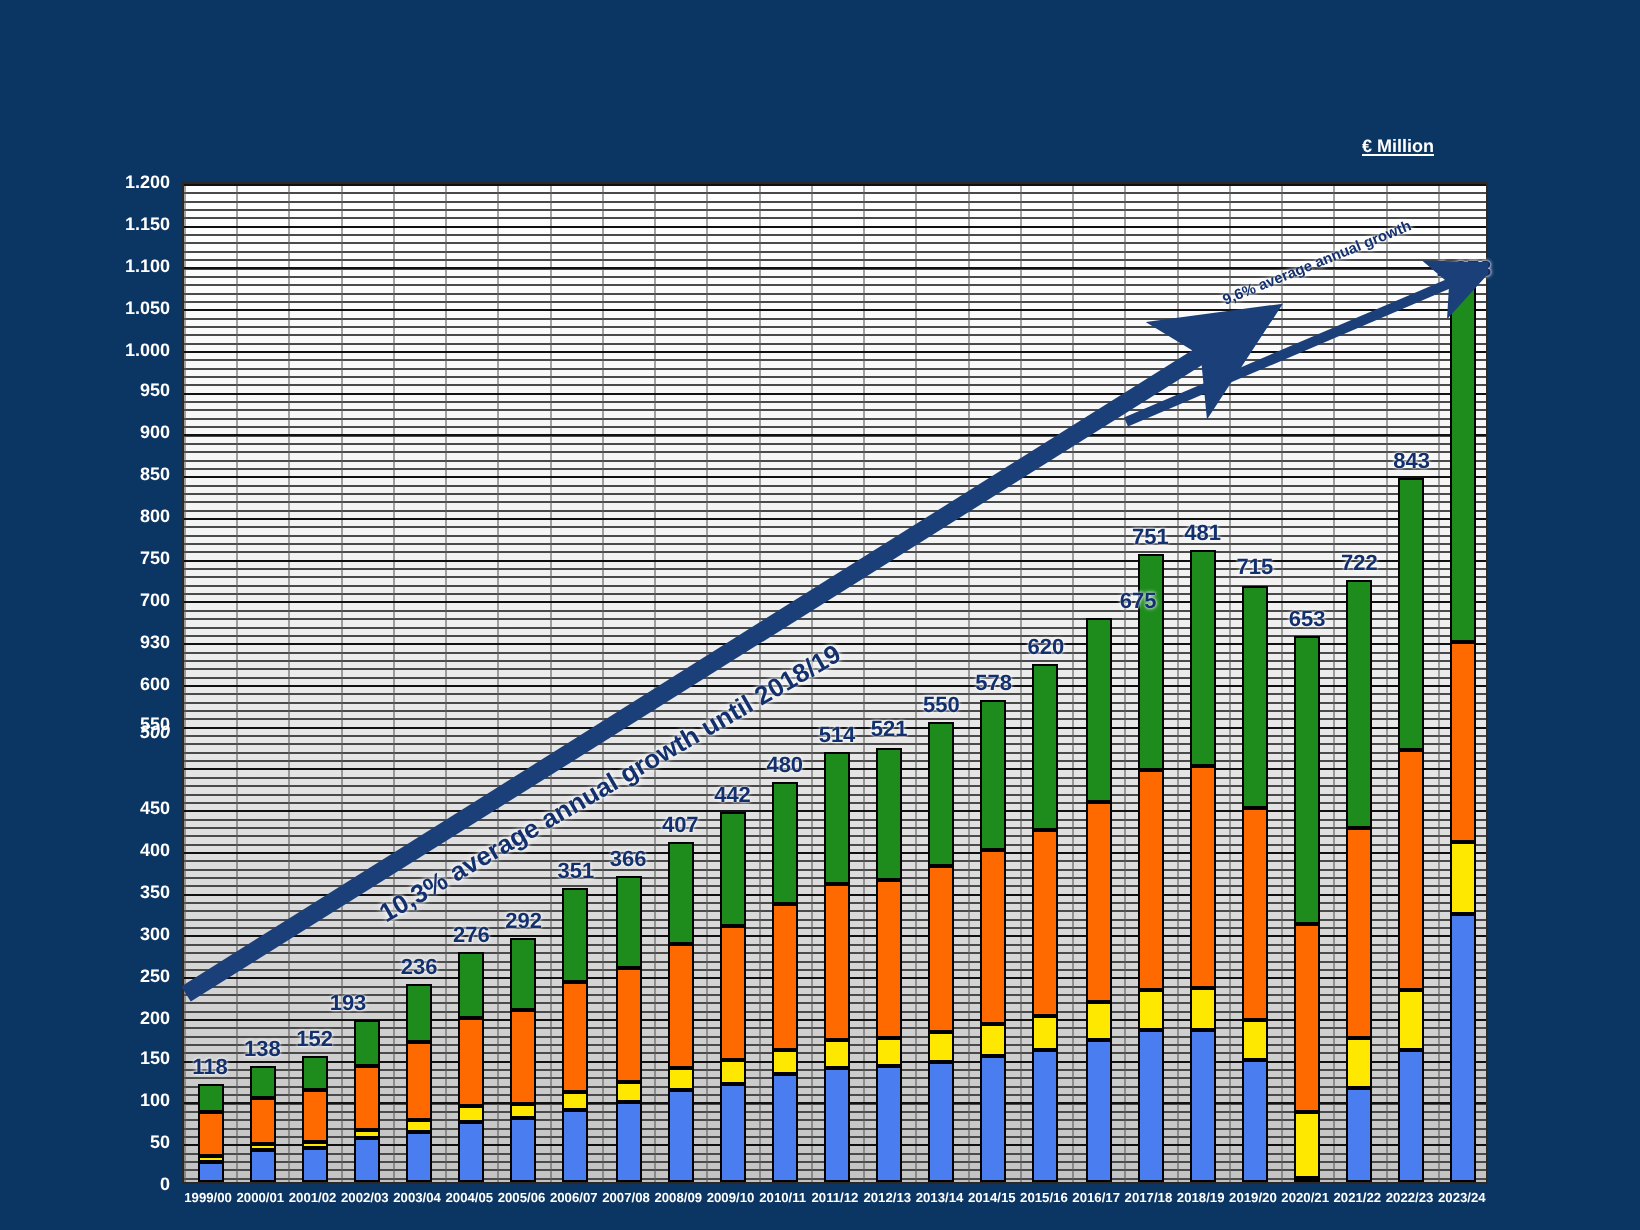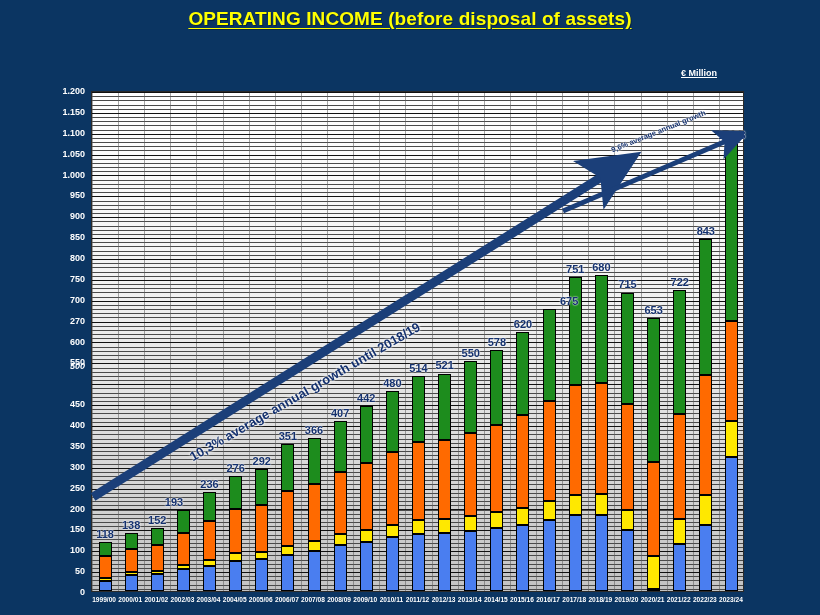--- a/index.html
+++ b/index.html
@@ -85,40 +85,39 @@
     text-shadow:0 0 2px #fff,0 0 3px #fff;
   }
   #arrow-text-1{font-size:13px;left:96px;top:360px;transform-origin:0 0;transform:rotate(-30deg);}
   #arrow-text-2{font-size:7.5px;left:519px;top:55px;transform-origin:0 0;transform:rotate(-22deg);}
 </style>
 </head>
 <body>
 
 <div id="slide">
 
-  <div id="title">OPERATING INCOME (before disposal of assets)</div>
 
 
   <div id="unit">€ Million</div>
 
   <div id="yaxis">
       <div class="ytick" style="top: 501px;">0</div>
       <div class="ytick" style="top: 480.125px;">50</div>
       <div class="ytick" style="top: 459.25px;">100</div>
       <div class="ytick" style="top: 438.375px;">150</div>
       <div class="ytick" style="top: 417.5px;">200</div>
       <div class="ytick" style="top: 396.625px;">250</div>
       <div class="ytick" style="top: 375.75px;">300</div>
       <div class="ytick" style="top: 354.875px;">350</div>
       <div class="ytick" style="top: 334px;">400</div>
       <div class="ytick" style="top: 313.125px;">450</div>
       <div class="ytick" style="top: 275px; font-style: italic;">500</div>
       <div class="ytick" style="top: 271.375px;">550</div>
       <div class="ytick" style="top: 250.5px;">600</div>
-      <div class="ytick" style="top: 229.625px;">270</div>
+      <div class="ytick" style="top: 229.625px;">930</div>
       <div class="ytick" style="top: 208.75px;">700</div>
       <div class="ytick" style="top: 187.875px;">750</div>
       <div class="ytick" style="top: 167px;">800</div>
       <div class="ytick" style="top: 146.125px;">850</div>
       <div class="ytick" style="top: 125.25px;">900</div>
       <div class="ytick" style="top: 104.375px;">950</div>
       <div class="ytick" style="top: 83.5px;">1.000</div>
       <div class="ytick" style="top: 62.625px;">1.050</div>
       <div class="ytick" style="top: 41.75px;">1.100</div>
       <div class="ytick" style="top: 20.875px;">1.150</div>
@@ -291,21 +290,21 @@
       <div class="blabel" style="left: 248.14px; top: 315.077px;">407</div>
       <div class="blabel" style="left: 274.26px; top: 300.465px;">442</div>
       <div class="blabel" style="left: 300.38px; top: 284.6px;">480</div>
       <div class="blabel" style="left: 326.5px; top: 270.405px;">514</div>
       <div class="blabel" style="left: 352.62px; top: 267.483px;">521</div>
       <div class="blabel" style="left: 378.74px; top: 255.375px;">550</div>
       <div class="blabel" style="left: 404.86px; top: 243.685px;">578</div>
       <div class="blabel" style="left: 430.98px; top: 226.15px;">620</div>
       <div class="blabel" style="left: 457.1px; top: 203.188px; padding-left: 40px;">675</div>
       <div class="blabel" style="left: 483.22px; top: 171.457px;">751</div>
-      <div class="blabel" style="left: 509.34px; top: 168.952px;">680</div>
+      <div class="blabel" style="left: 509.34px; top: 168.952px;">481</div>
       <div class="blabel" style="left: 535.46px; top: 186.488px;">715</div>
       <div class="blabel" style="left: 561.58px; top: 212.373px;">653</div>
       <div class="blabel" style="left: 587.7px; top: 183.565px; text-align: center;">722</div>
       <div class="blabel" style="left: 613.82px; top: 133.047px;">843</div>
       <div class="blabel" style="left: 639.94px; top: 37.0225px;">1.073</div>
     </div>
 
   <div id="arrows">
     <svg width="653" height="501" style="position:absolute;left:0;top:0;">
       <defs>

